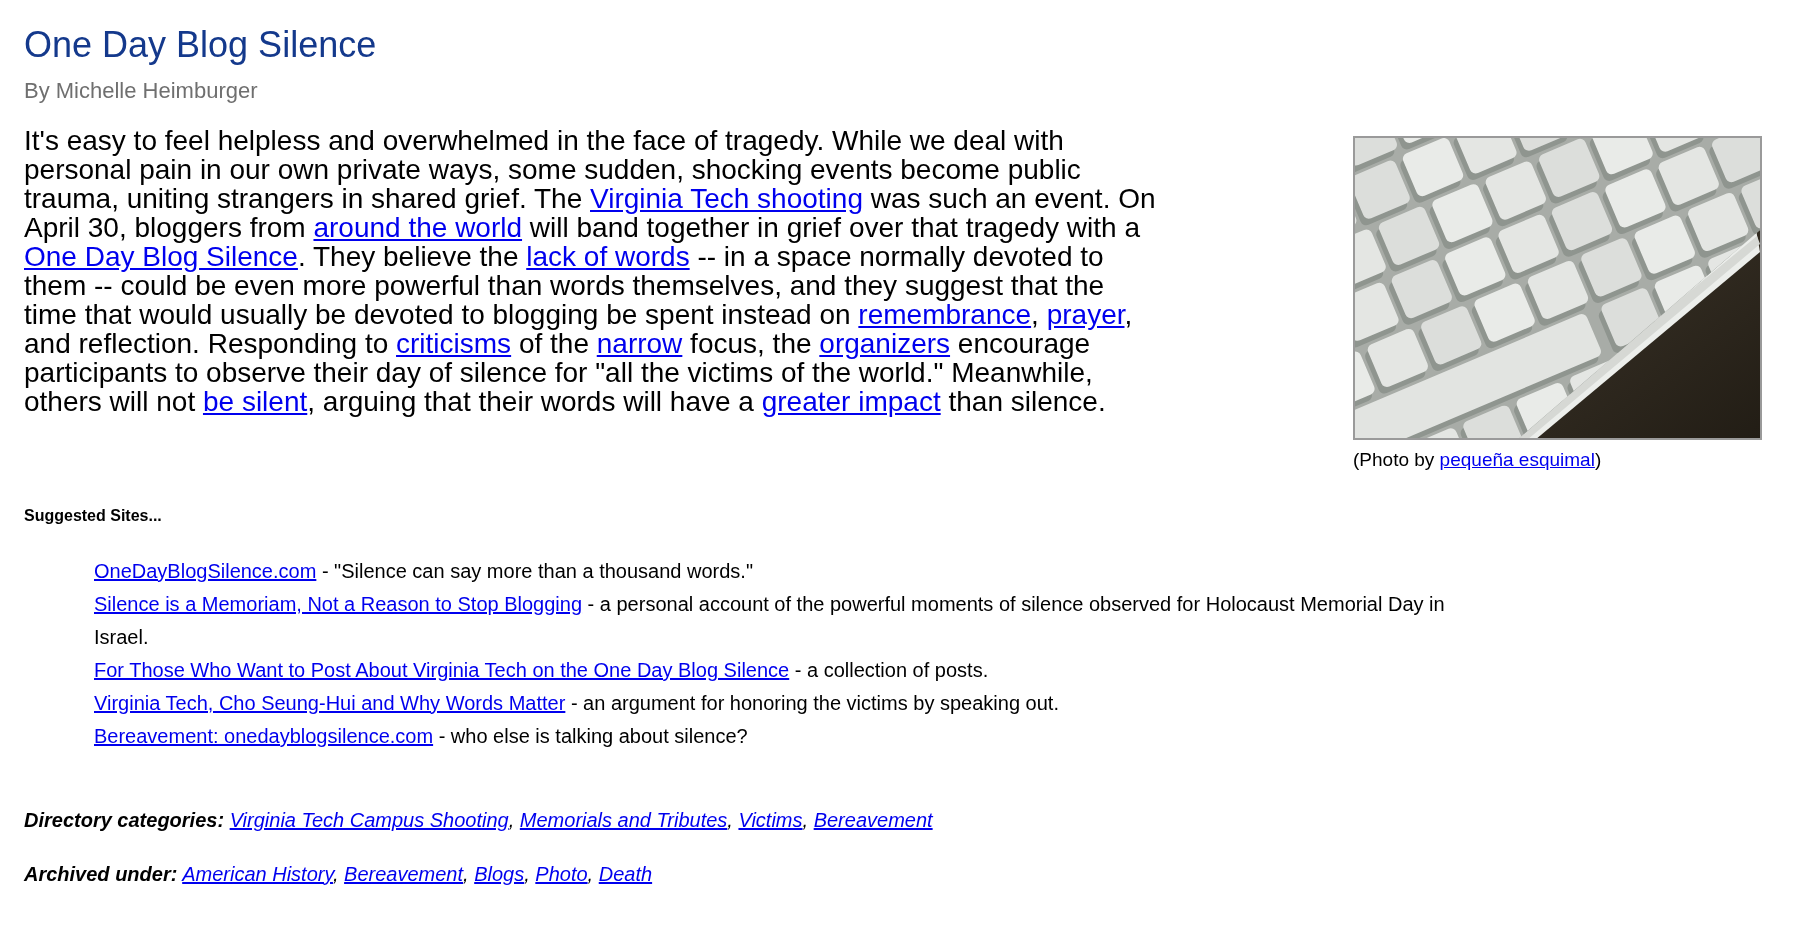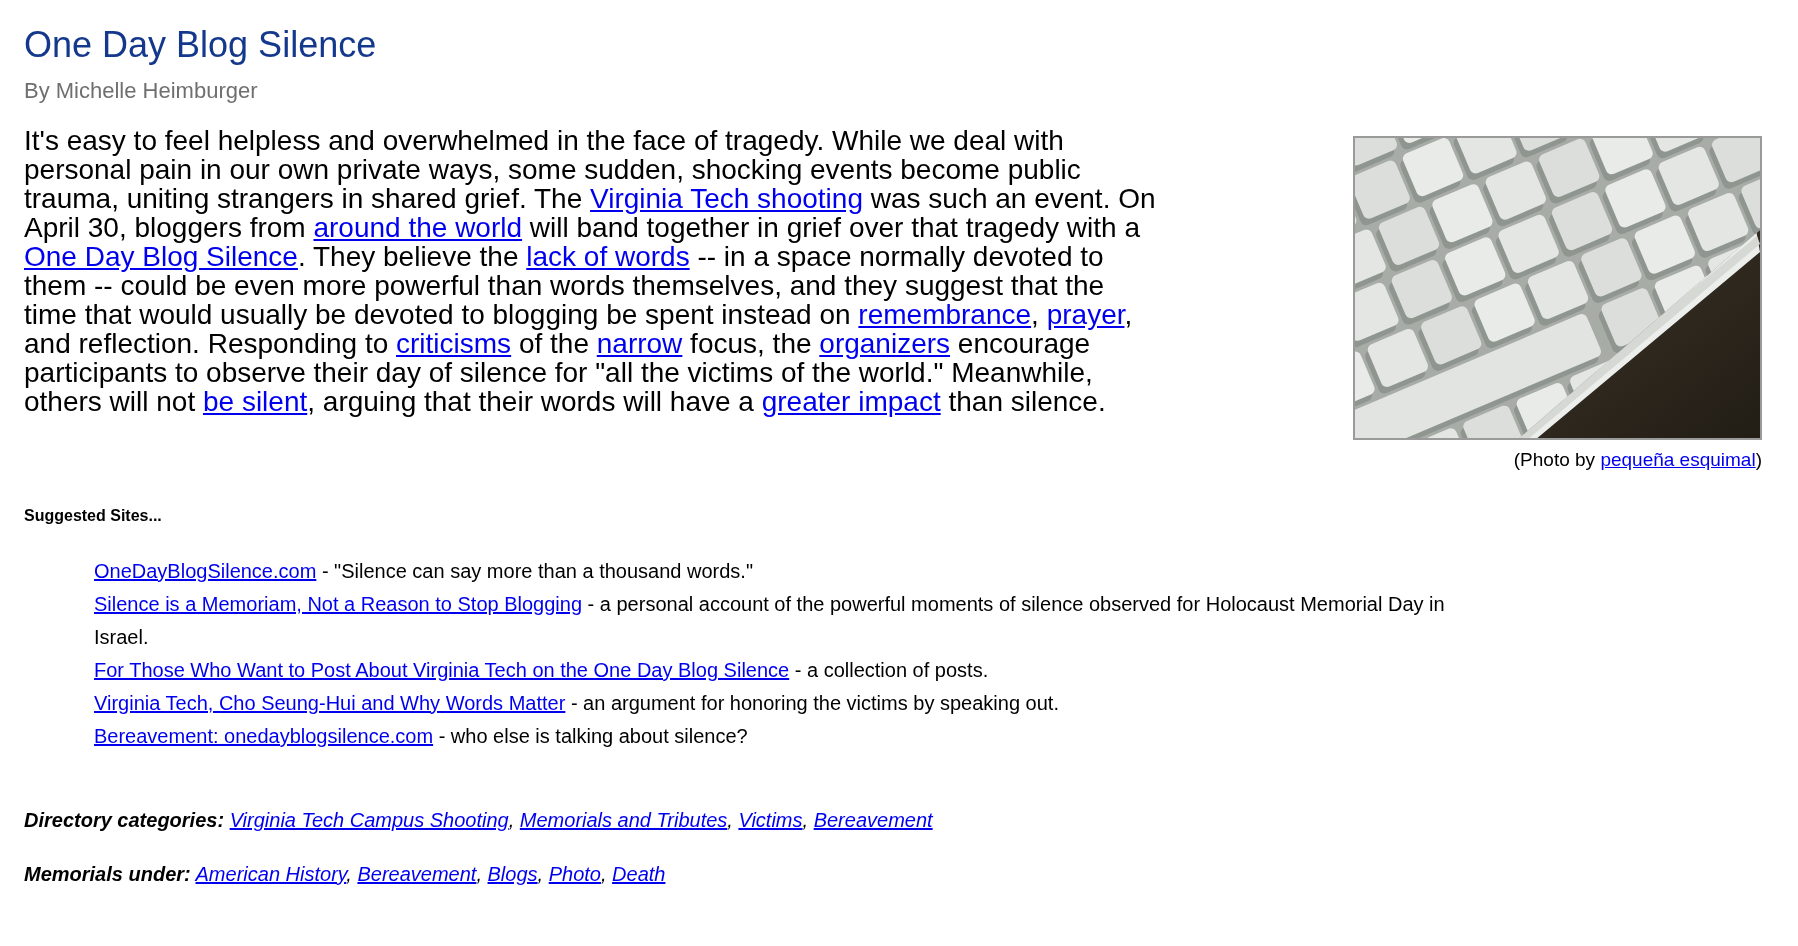--- a/index.html
+++ b/index.html
@@ -40,21 +40,21 @@
   figure.photo-figure { margin: 10px 0 0 0; width: 409px; flex: 0 0 409px; }
   .photo-frame {
     width: 409px;
     height: 304px;
     border: 2px solid #9a9a9a;
     overflow: hidden;
     background: #b9bdb9;
   }
   figcaption {
     margin-top: 9px;
-    text-align: right;
+    text-align: left;
     font-size: 19px;
     color: #000;
   }
 
   .suggested-heading {
     font-size: 16px;
     font-weight: bold;
     margin-top: 36px;
   }
   .suggested-list {
@@ -338,17 +338,17 @@
       <div><a class="lnk" href="#">Virginia Tech, Cho Seung-Hui and Why Words Matter</a><span> - an argument for honoring the victims by speaking out.</span></div>
       <div><a class="lnk" href="#">Bereavement: onedayblogsilence.com</a><span> - who else is talking about silence?</span></div>
     </div>
 
   <div class="meta-row directory">
     <b>Directory categories:</b>
     <span> <a class="lnk" href="#">Virginia Tech Campus Shooting</a>, <a class="lnk" href="#">Memorials and Tributes</a>, <a class="lnk" href="#">Victims</a>, <a class="lnk" href="#">Bereavement</a></span>
   </div>
 
   <div class="meta-row archived">
-    <b>Memorials under:</b>
+    <b>Archived under:</b>
     <span> <a class="lnk" href="#">American History</a>, <a class="lnk" href="#">Bereavement</a>, <a class="lnk" href="#">Blogs</a>, <a class="lnk" href="#">Photo</a>, <a class="lnk" href="#">Death</a></span>
   </div>
 
 </div>
 
 </body></html>

